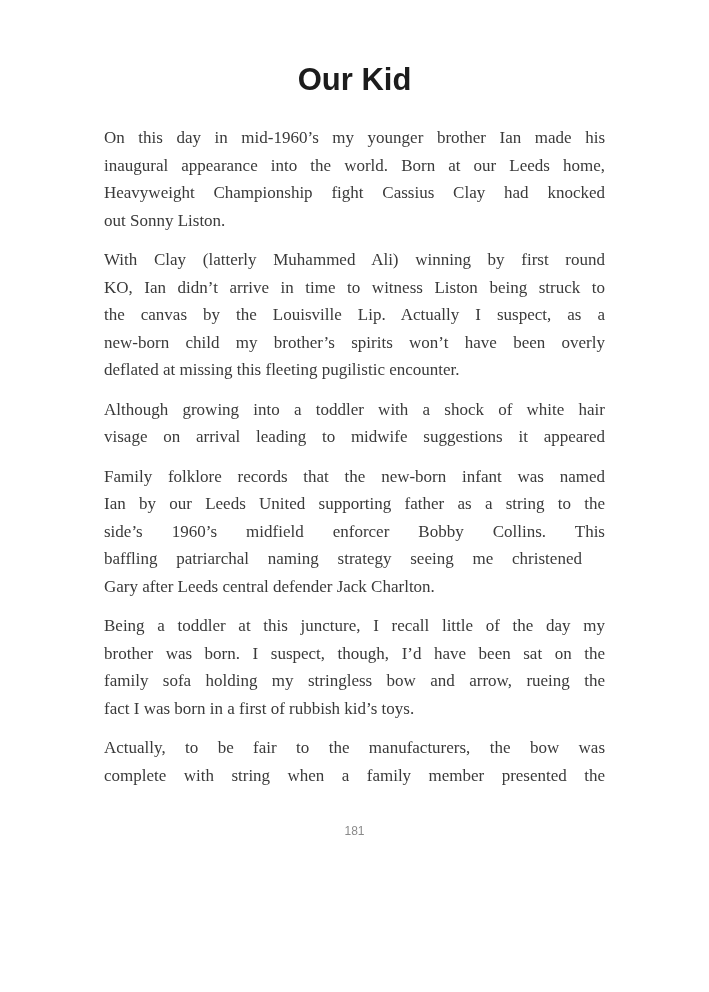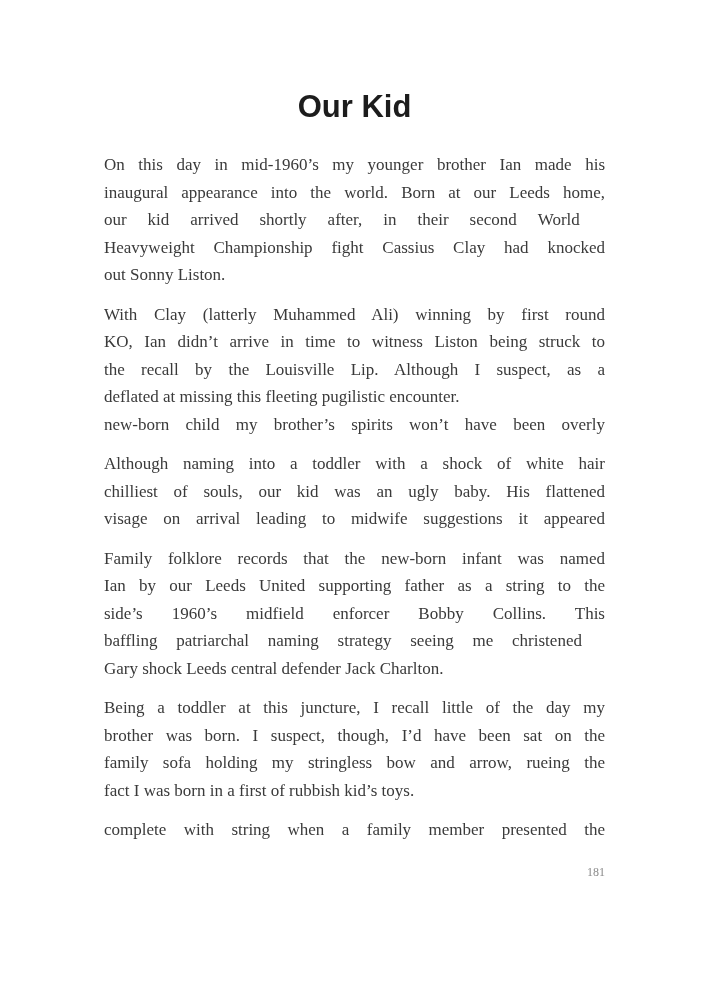--- a/index.html
+++ b/index.html
@@ -16,21 +16,21 @@
     background: var(--paper-color);
     overflow: hidden;
   }
   .page {
     width: 709px;
     height: 992px;
     padding: 0 104px;
     background: var(--paper-color);
   }
   .page-title {
-    margin: 87px 0 24px 0;
+    margin: 60px 0 24px 0;
     font-family: "Liberation Sans", "DejaVu Sans", sans-serif;
     font-weight: 700;
     font-size: 31px;
     line-height: 40px;
     text-align: center;
     color: var(--title-color);
   }
   .body-text p {
     margin: 0 0 12px 0;
     font-family: Liberation Serif, serif;
@@ -40,67 +40,66 @@
   }
   .line {
     display: block;
     text-align: justify;
     text-align-last: justify;
   }
   .line.no-justify {
     text-align-last: left;
   }
   .page-number {
-    margin-top: 20px;
-    font-family: Liberation Serif, serif;
+    margin-top: 34px;
+    font-family: Liberation Sans, sans-serif;
     font-size: 12px;
     line-height: 16px;
-    text-align: right;
+    text-align: center;
     color: var(--pageno-color);
   }
 </style>
 </head>
 <body>
 
 <div class="page">
   <h1 class="page-title">Our Kid</h1>
 
   <div class="body-text">
 
   <p>
         <span class="line">On this day in mid-1960’s my younger brother Ian made his</span>
         <span class="line">inaugural appearance into the world. Born at our Leeds home,</span>
-        <span class="line">our kid arrived shortly after, in their second&nbsp;World&nbsp;&nbsp;</span>
         <span class="line">Heavyweight Championship fight Cassius Clay had knocked</span>
         <span class="line no-justify">out Sonny Liston.</span>
       </p>
       <p>
         <span class="line">With Clay (latterly Muhammed Ali) winning by first round</span>
         <span class="line">KO, Ian didn’t arrive in time to witness Liston being struck to</span>
-        <span class="line">the recall by the Louisville Lip. Although I suspect, as a</span>
+        <span class="line">the canvas by the Louisville Lip. Actually I suspect, as a</span>
+        <span class="line">new-born child my brother’s spirits won’t have been overly</span>
         <span class="line no-justify">deflated at missing this fleeting pugilistic encounter.</span>
-        <span class="line">new-born child my brother’s spirits won’t have been overly</span>
       </p>
       <p>
-        <span class="line">Although naming into a toddler with a shock of white hair</span>
-        <span class="line">chilliest of souls, our kid was an ugly baby. His flattened</span>
+        <span class="line">Although growing into a toddler with a shock of white hair</span>
         <span class="line">visage on arrival leading to midwife suggestions it appeared</span>
       </p>
       <p>
         <span class="line">Family folklore records that the new-born infant was named</span>
         <span class="line">Ian by our Leeds United supporting father as a string to the</span>
         <span class="line">side’s 1960’s midfield enforcer Bobby Collins. This</span>
         <span class="line">baffling patriarchal naming strategy seeing me christened&nbsp;&nbsp;</span>
-        <span class="line no-justify">Gary shock Leeds central defender Jack Charlton.</span>
+        <span class="line no-justify">Gary after Leeds central defender Jack Charlton.</span>
       </p>
       <p>
         <span class="line">Being a toddler at this juncture, I recall little of the day my</span>
         <span class="line">brother was born. I suspect, though, I’d have been sat on the</span>
         <span class="line">family sofa holding my stringless bow and arrow, rueing the</span>
         <span class="line no-justify">fact I was born in a first of rubbish kid’s toys.</span>
       </p>
       <p>
+        <span class="line">Actually, to be fair to the manufacturers, the bow was</span>
         <span class="line">complete with string when a family member presented the</span>
       </p>
     </div>
 
   <div class="page-number">181</div>
 </div>
 
 </body></html>

